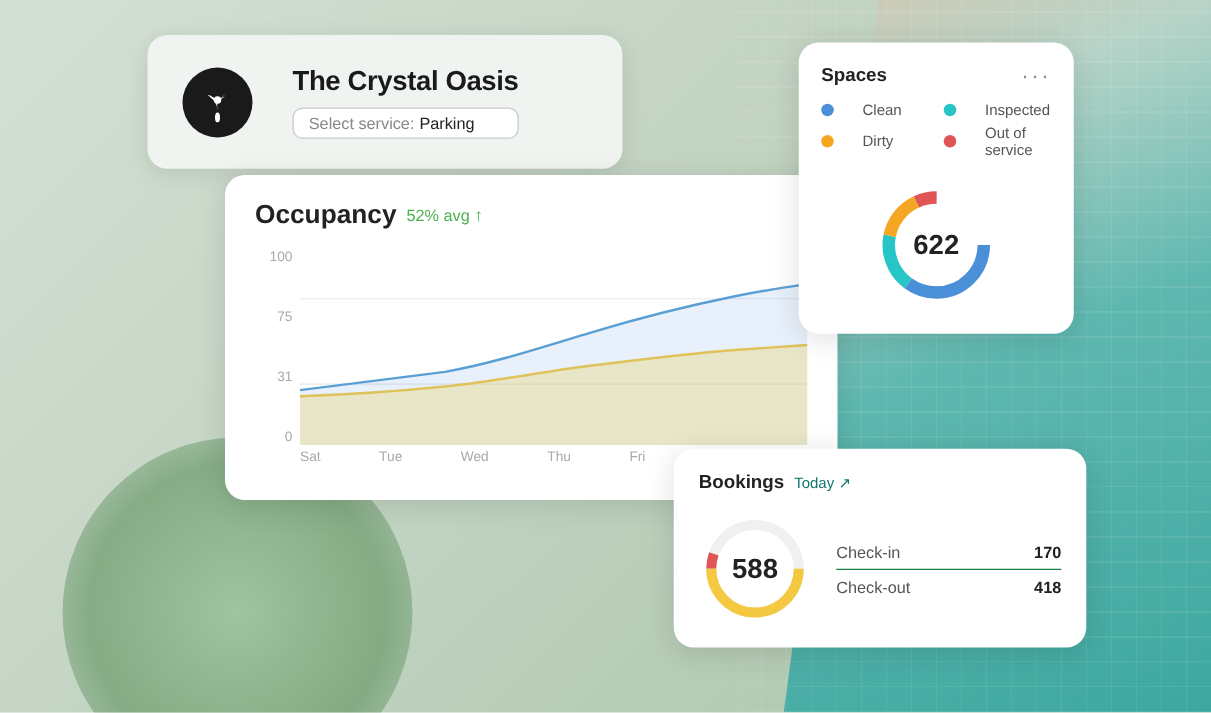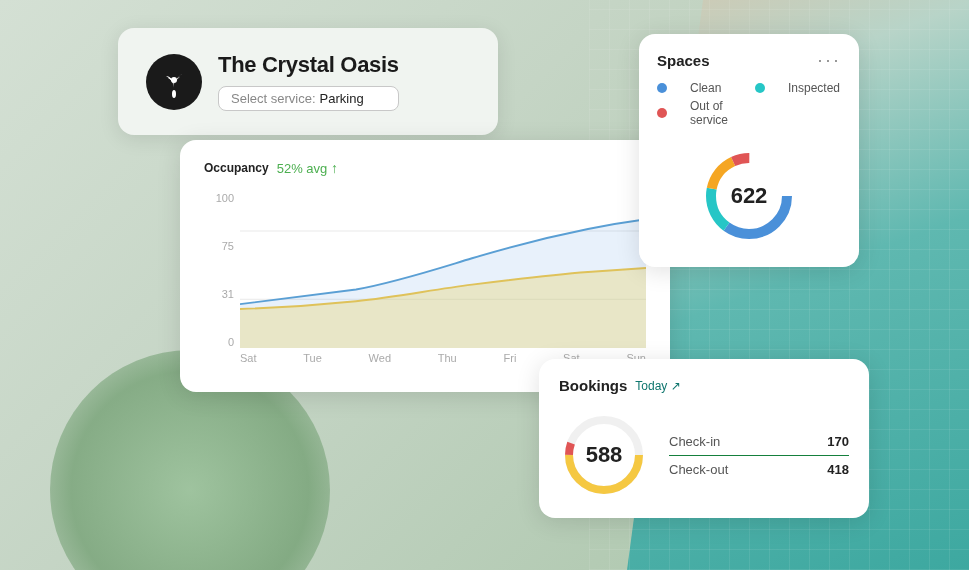--- a/index.html
+++ b/index.html
@@ -65,21 +65,21 @@
     
     .hotel-card {
       top: 28px;
       left: 118px;
       width: 380px;
       padding: 24px 28px;
       background: #f0f4f0;
       border-radius: 16px;
       display: flex;
       align-items: center;
-      gap: 16px;
+      gap: 32px;
       box-shadow: 0 4px 20px rgba(0,0,0,0.10);
     }
 
     .hotel-logo {
       width: 56px;
       height: 56px;
       border-radius: 50%;
       background: #1a1a1a;
       display: flex;
       align-items: center;
@@ -131,21 +131,21 @@
     }
 
     .card-header {
       display: flex;
       align-items: center;
       gap: 8px;
       margin-bottom: 16px;
     }
 
     .card-title {
-      font-size: 12px;
+      font-size: 21px;
       font-weight: 600;
       color: #222;
     }
 
     .card-subtitle {
       font-size: 13px;
       color: #4caf50;
       font-weight: 500;
     }
 
@@ -429,20 +429,24 @@
     <span class="more-btn">···</span>
   </div>
   <div class="spaces-legend">
     <div class="legend-item">
       <div class="legend-dot" style="background:#4a90d9"></div>
       <span>Clean</span>
     </div>
     <div class="legend-item">
       <div class="legend-dot" style="background:#26c6c6"></div>
       <span>Inspected</span>
+    </div>
+    <div class="legend-item">
+      <div class="legend-dot" style="background:#f5a623"></div>
+      <span>Dirty</span>
     </div>
     <div class="legend-item">
       <div class="legend-dot" style="background:#e05555"></div>
       <span>Out of service</span>
     </div>
   </div>
   <div class="donut-container">
     <svg width="100" height="100" viewBox="0 0 100 100">
 
       <circle cx="50" cy="50" r="38" fill="none" stroke="#4a90d9" stroke-width="10" stroke-dasharray="143.3 238.76" stroke-dashoffset="59.69"></circle>

